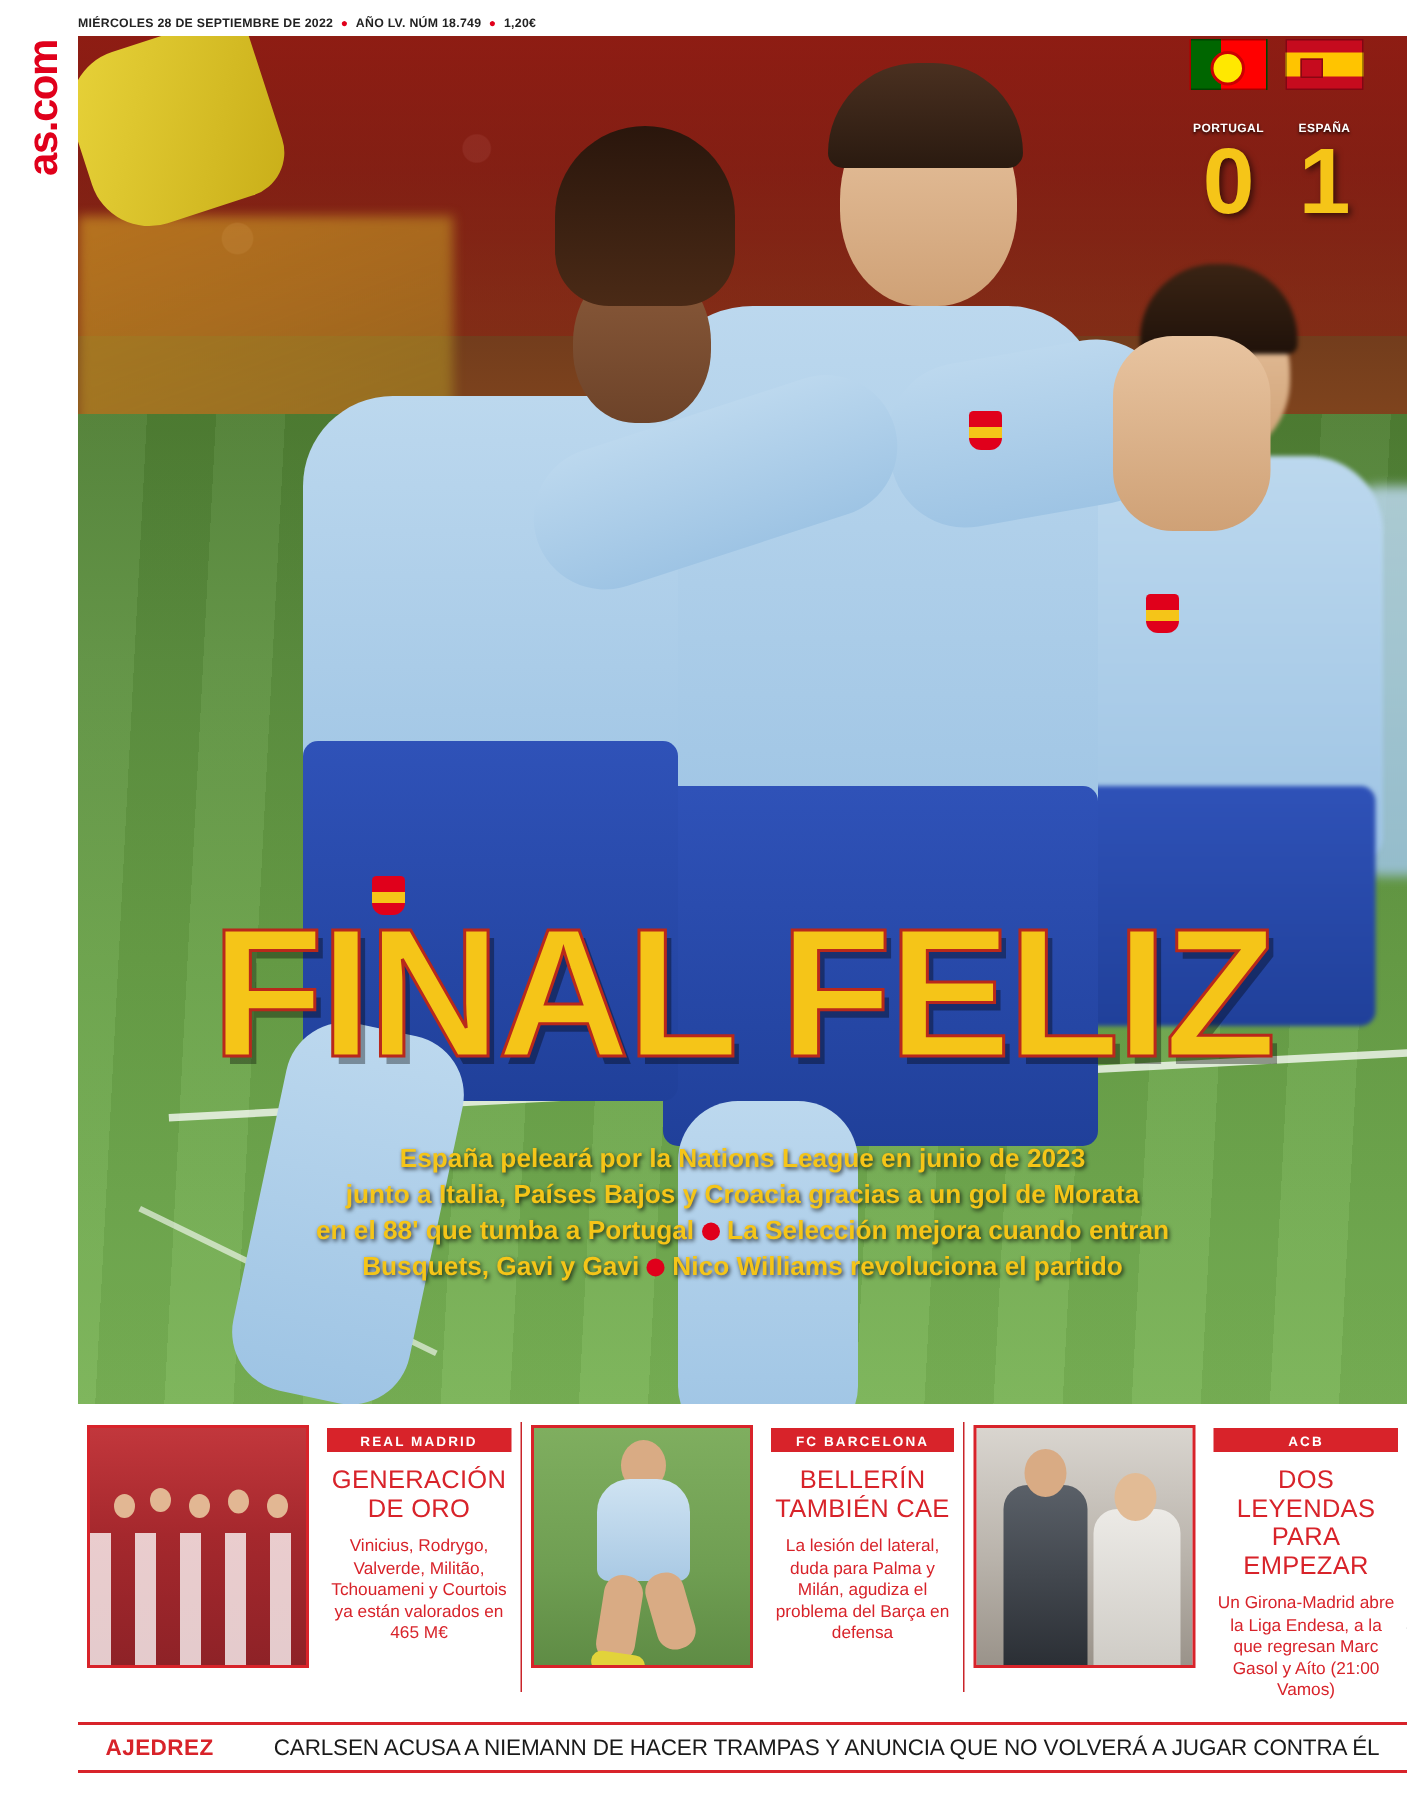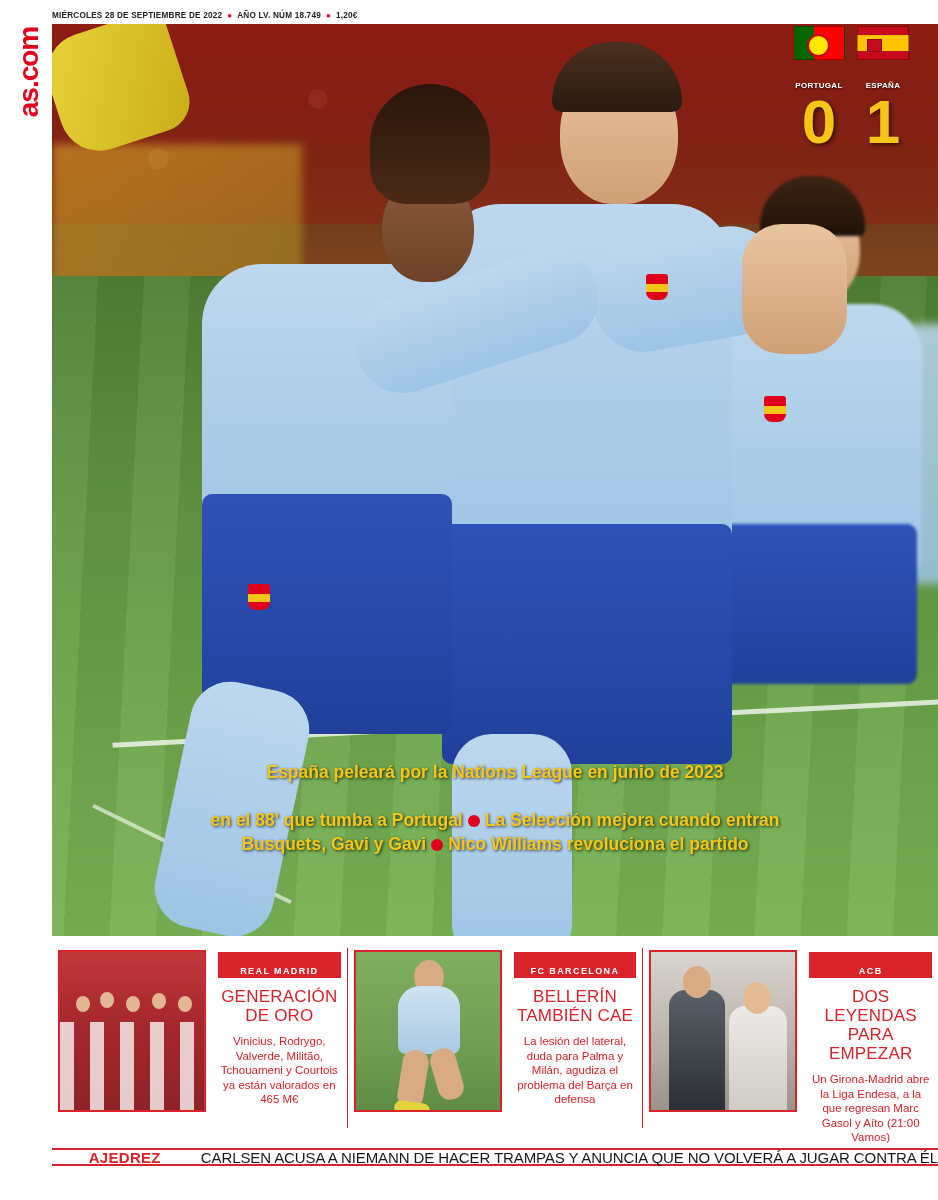--- a/index.html
+++ b/index.html
@@ -307,21 +307,21 @@
   .thumb.acb .m1h { position:absolute; left:32px; bottom:112px; width:28px; height:32px; border-radius:50%; background:#d9ab84; }
   .thumb.acb .m2 { left:78px; width:58px; height:104px; background:linear-gradient(180deg,#eceae6,#cfccc6); }
   .thumb.acb .m2h { position:absolute; left:92px; bottom:96px; width:28px; height:32px; border-radius:50%; background:#e2bb95; }
 
   .kicker {
     background:#d8232a;
     color:#fff;
     font-size:9px;
     font-weight:bold;
     letter-spacing:1.4px;
-    padding:14px 2px 2px 2px;
+    padding:4px 2px 2px 2px;
     margin-top:8px;
   }
   .brief-title {
     color:#d8232a;
     font-size:17px;
     line-height:19px;
     font-weight:normal;
     margin-top:9px;
     letter-spacing:.2px;
   }
@@ -330,26 +330,26 @@
     font-size:11.5px;
     line-height:14.5px;
     font-weight:normal;
     margin-top:9px;
   }
 
   
   .bottombar {
     position:absolute;
     left:52px; top:1148px;
-    width:886px; height:18px;
+    width:886px; height:34px;
     border-top:2px solid #d8232a;
     border-bottom:2px solid #d8232a;
     display:flex;
     align-items:center;
-    justify-content:flex-end;
+    justify-content:center;
     gap:8px;
   }
   .bottombar .tag {
     color:#d8232a;
     font-size:15px;
     font-weight:bold;
     letter-spacing:.3px;
   }
   .bottombar .txt {
     color:#1a1a1a;
@@ -419,24 +419,25 @@
     <div class="team-names">
       <span>PORTUGAL</span>
       <span>ESPAÑA</span>
     </div>
     <div class="scores">
       <span>0</span>
       <span>1</span>
     </div>
   </div>
 
+  <div class="headline">FINAL FELIZ</div>
 
   <div class="subhead">
     <span>España peleará por la Nations League en junio de 2023</span><br>
-    <br>
+    <span>junto a Italia, Países Bajos y Croacia gracias a un gol de Morata</span><br>
     <span>en el 88' que tumba a Portugal</span><span class="sep"></span><span>La Selección mejora cuando entran</span><br>
     <span>Busquets, Gavi y Gavi</span><span class="sep"></span><span>Nico Williams revoluciona el partido</span>
   </div>
 
   <div class="photo-credit">MIGUEL MORENATTI / DIARIO AS</div>
 
   <div class="lower">
 
     <div class="col col-photo">
       <div class="thumb rm">

